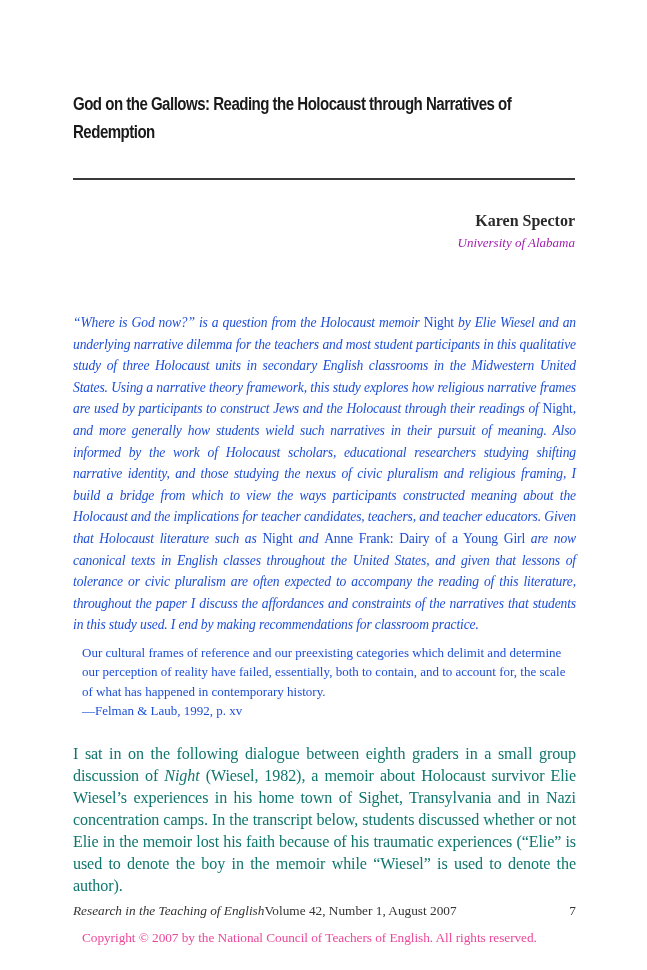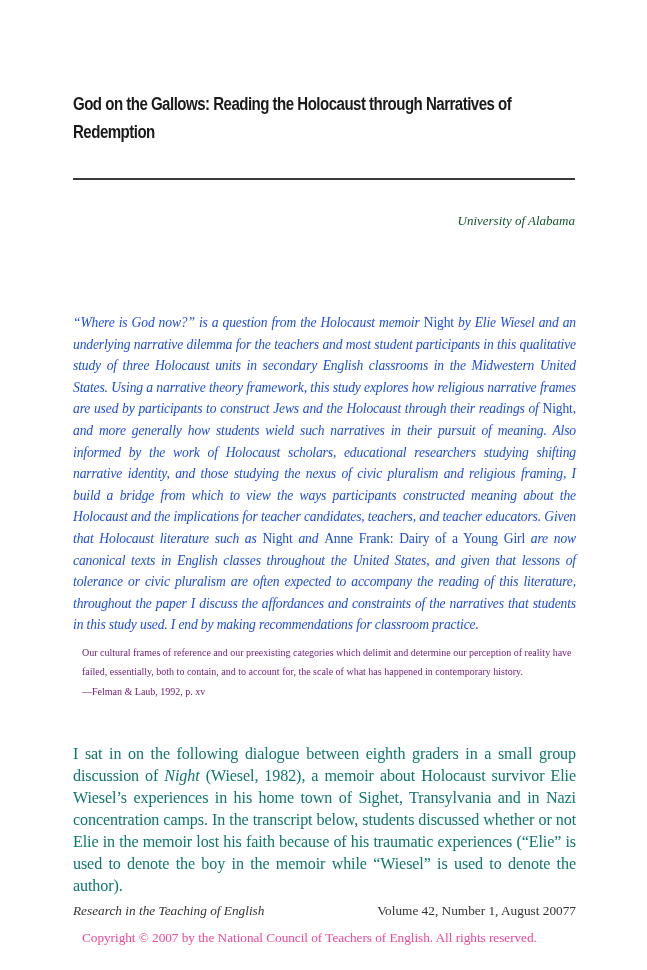--- a/index.html
+++ b/index.html
@@ -46,21 +46,21 @@
     }
     .author-name {
       font-size: 16px;
       font-weight: bold;
       color: #2a2a2a;
       line-height: 22px;
     }
     .author-affil {
       font-size: 13px;
       font-style: italic;
-      color: #14532d;
+      color: #a21caf;
       line-height: 20px;
       margin-top: 1px;
     }
     .abstract {
       position: absolute;
       left: 73px;
       top: 300px;
       width: 503px;
       font-size: 13.6px;
       line-height: 21.6px;
@@ -69,23 +69,23 @@
       color: #1d4ed8;
       letter-spacing: -0.15px;
       margin-top: 12px;
     }
     .abstract .roman { font-style: normal; }
     .epigraph {
       position: absolute;
       left: 82px;
       top: 643px;
       width: 495px;
-      font-size: 10px;
+      font-size: 13px;
       line-height: 19.4px;
-      color: #701a75;
+      color: #1d4ed8;
     }
     .epigraph-text { margin: 0; }
     .epigraph-cite {
       text-align: left;
       margin: 0;
       padding-right: 0px;
     }
     .body-para {
       position: absolute;
       left: 73px;
@@ -103,21 +103,21 @@
       left: 73px;
       top: 902px;
       width: 503px;
       font-size: 13.3px;
       line-height: 18px;
       color: #333;
       display: flex;
       align-items: baseline;
     }
     .footer-journal { font-style: italic; }
-    .footer-volume { flex: 1; text-align: right; }
+    .footer-volume { flex: 1; }
     .footer-page { text-align: right; }
     .copyright {
       position: absolute;
       left: 82px;
       top: 929px;
       font-size: 13.3px;
       line-height: 18px;
       color: #ec4899;
       letter-spacing: -0.05px;
     }
@@ -126,20 +126,21 @@
 <body>
 
 <div class="title">
   <div>God on the Gallows: Reading the Holocaust through Narratives of</div>
   <div>Redemption</div>
 </div>
 
 <div class="rule"></div>
 
 <div class="author">
+  <div class="author-name">Karen Spector</div>
   <div class="author-affil">University of Alabama</div>
 </div>
 
 <div class="abstract">
   <span>“Where is God now?” is a question from the Holocaust memoir </span><span class="roman">Night</span><span> by Elie Wiesel and an underlying narrative dilemma for the teachers and most student participants in this qualitative study of three Holocaust units in secondary English classrooms in the Midwestern United States. Using a narrative theory framework, this study explores how religious narrative frames are used by participants to construct Jews and the Holocaust through their readings of </span><span class="roman">Night</span><span>, and more generally how students wield such narratives in their pursuit of meaning. Also informed by the work of Holocaust scholars, educational researchers studying shifting narrative identity, and those studying the nexus of civic pluralism and religious framing, I build a bridge from which to view the ways participants constructed meaning about the Holocaust and the implications for teacher candidates, teachers, and teacher educators. Given that Holocaust literature such as </span><span class="roman">Night</span><span> and </span><span class="roman">Anne Frank: Dairy of a Young Girl</span><span> are now canonical texts in English classes throughout the United States, and given that lessons of tolerance or civic pluralism are often expected to accompany the reading of this literature, throughout the paper I discuss the affordances and constraints of the narratives that students in this study used. I end by making recommendations for classroom practice.</span>
 </div>
 
 <div class="epigraph">
   <p class="epigraph-text">Our cultural frames of reference and our preexisting categories which delimit and determine our perception of reality have failed, essentially, both to contain, and to account for, the scale of what has happened in contemporary history.</p>
   <p class="epigraph-cite">—Felman &amp; Laub, 1992, p. xv</p>

